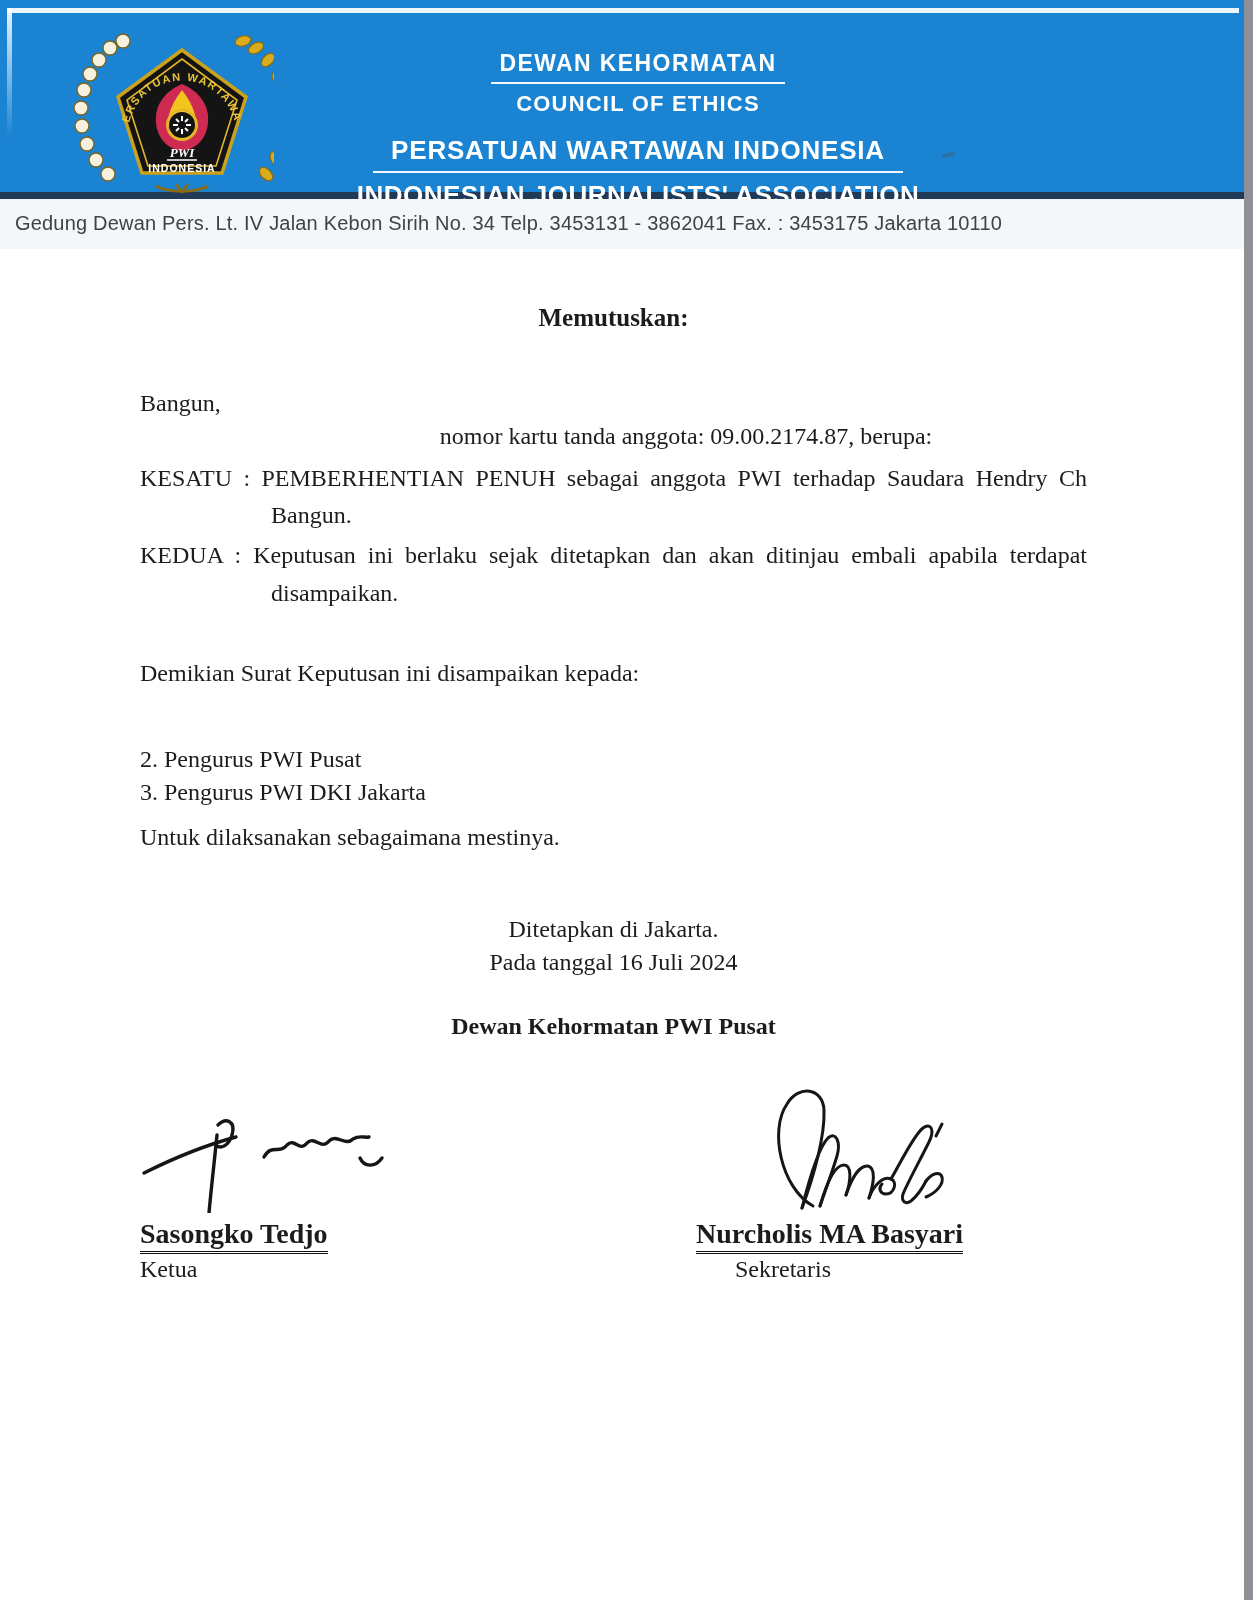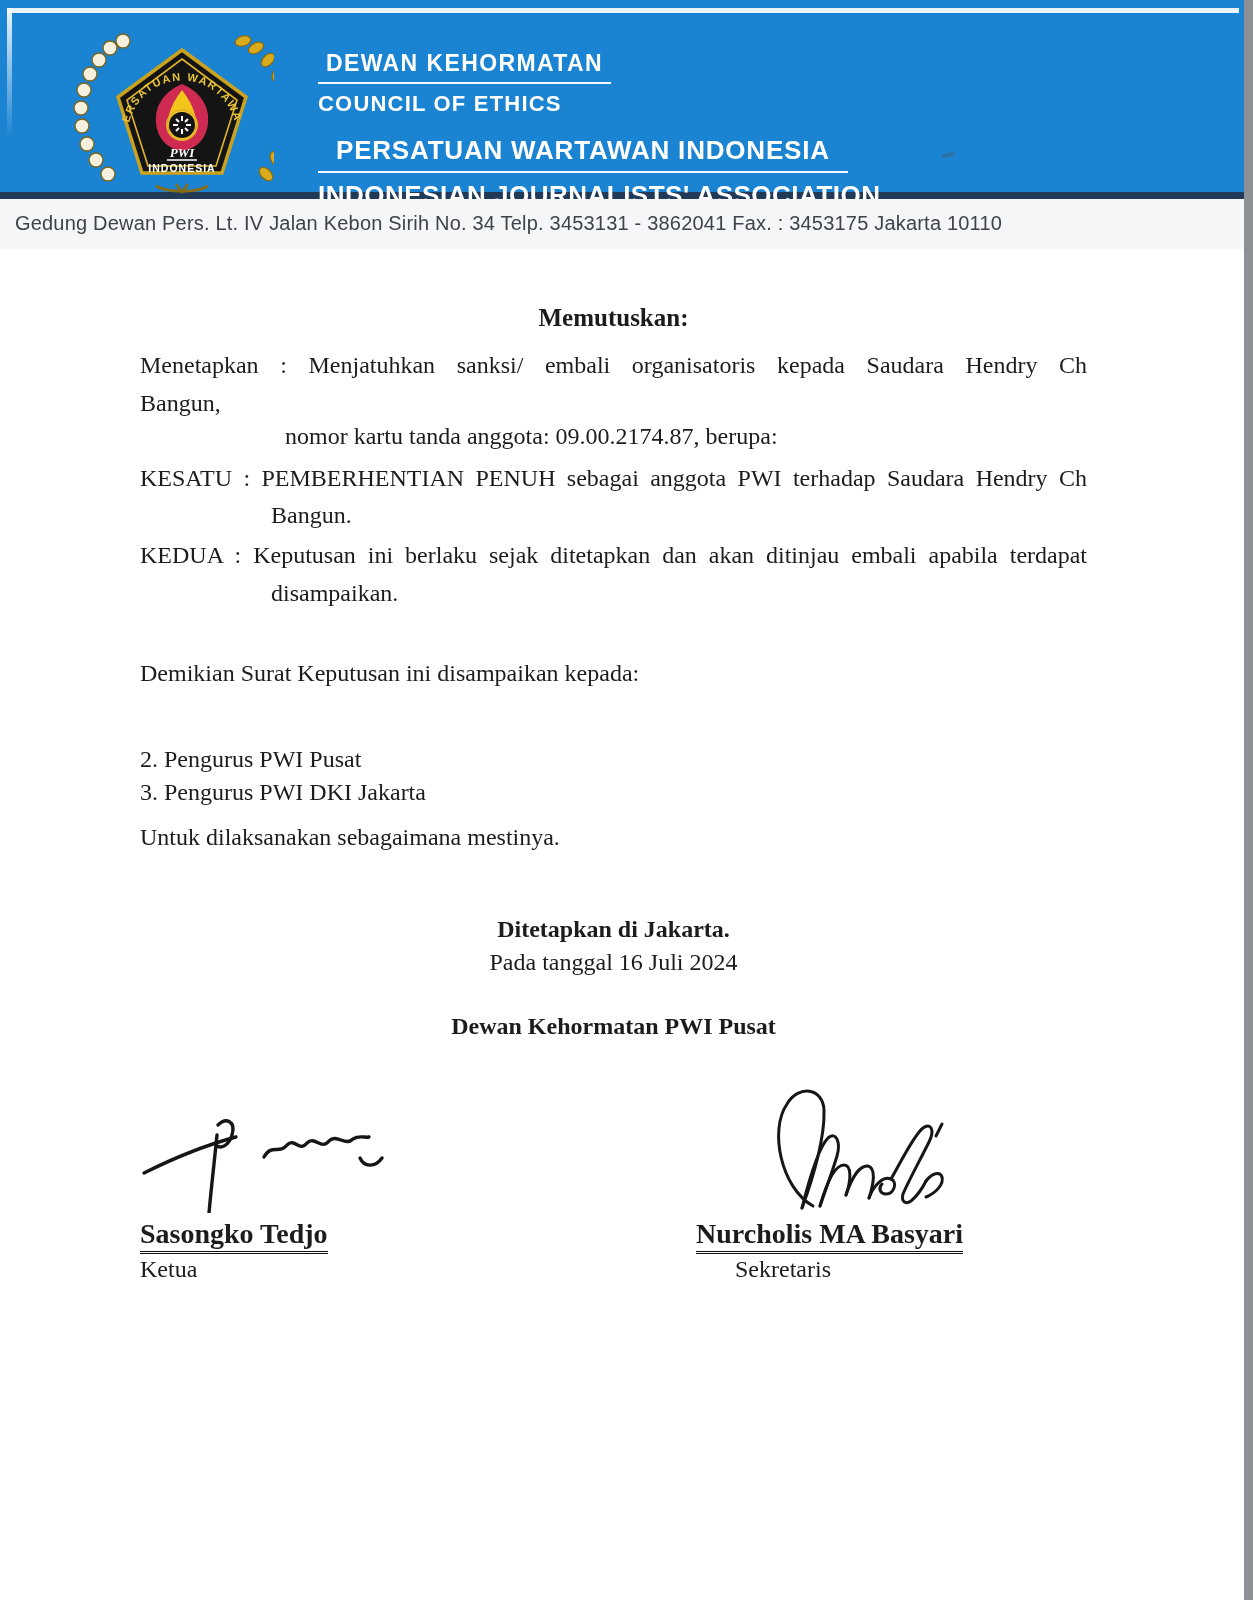--- a/index.html
+++ b/index.html
@@ -13,21 +13,21 @@
   
   .header-band {
     position:absolute; left:0; top:0; width:1244px; height:192px;
     background:#1a83d2; border-bottom:7px solid #203a58;
   }
   .band-line-top { position:absolute; left:7px; right:5px; top:8px; height:5px; background:rgba(255,255,255,.92); }
   .band-line-left { position:absolute; left:7px; top:8px; width:5px; height:130px;
     background:linear-gradient(rgba(255,255,255,.92), rgba(255,255,255,0)); }
 
   .header-text {
-    position:absolute; left:318px; top:50px; width:640px; text-align:left;
+    position:absolute; left:318px; top:50px; width:640px; text-align:center;
     color:#ffffff; font-family:"Liberation Sans", sans-serif; font-weight:bold;
   }
   .ht-u { display:inline-block; border-bottom:2px solid rgba(255,255,255,.95); }
   .h-dewan { font-size:23px; letter-spacing:1.4px; padding:0 8px 5px; }
   .h-council { font-size:22px; letter-spacing:1.2px; margin-top:7px; }
   .h-persatuan { font-size:26px; letter-spacing:0.8px; padding:0 18px 5px; margin-top:18px; }
   .h-indonesian { font-size:26px; letter-spacing:0.5px; margin-top:7px; }
   .artifact-dash { position:absolute; left:942px; top:153px; width:13px; height:4px;
     background:rgba(70,90,110,.45); transform:rotate(-10deg); border-radius:2px; }
 
@@ -36,21 +36,21 @@
   .address {
     position:absolute; left:0; top:212px; width:1017px; text-align:center;
     font-family:"Liberation Sans", sans-serif; font-size:20px; color:#3d434a; letter-spacing:0.2px;
   }
 
   
   .bl { position:absolute; left:140px; width:947px; font-size:24px; line-height:30px; box-sizing:border-box; }
   .just { text-align:justify; text-align-last:justify; }
   .center { text-align:center; }
   .bold { font-weight:bold; }
-  .ind145 { padding-left:145px; }
+  .ind145 { padding-left:145px;text-align:center; }
   .ind131 { padding-left:131px; }
   .heading { font-size:25px; }
 
   
   .sig-svg { position:absolute; }
   .sig-name {
     position:absolute; font-size:28px; font-weight:bold;
     border-bottom:3px double #111; padding-bottom:1px;
   }
   .sig-role { position:absolute; font-size:24px; }
@@ -132,38 +132,37 @@
     <div><span class="ht-u h-persatuan">PERSATUAN WARTAWAN INDONESIA</span></div>
     <div class="h-indonesian">INDONESIAN JOURNALISTS' ASSOCIATION</div>
   </div>
   <div class="artifact-dash"></div>
 
   <div class="addr-strip"></div>
   <div class="address">Gedung Dewan Pers. Lt. IV Jalan Kebon Sirih No. 34 Telp. 3453131 - 3862041 Fax. : 3453175 Jakarta 10110</div>
 
   <div class="bl center bold heading" style="top:303px;">Memutuskan:</div>
 
-  <div class="bl just" style="top:350px;">Menetapkan : Menjatuhkan sanksi/ embali organisatoris kepada Saudara Hendry Ch</div>
   <div class="bl" style="top:388px;">Bangun,</div>
   <div class="bl ind145" style="top:421px;">nomor kartu tanda anggota: 09.00.2174.87, berupa:</div>
 
   <div class="bl ind131" style="top:500px;">Bangun.</div>
   <div class="bl just" style="top:463px;">KESATU : PEMBERHENTIAN PENUH sebagai anggota PWI terhadap Saudara Hendry Ch</div>
 
   <div class="bl just" style="top:540px;">KEDUA : Keputusan ini berlaku sejak ditetapkan dan akan ditinjau embali apabila terdapat</div>
   <div class="bl ind131" style="top:578px;">disampaikan.</div>
 
   <div class="bl" style="top:658px;">Demikian Surat Keputusan ini disampaikan kepada:</div>
 
   <div class="bl" style="top:744px;">2. Pengurus PWI Pusat</div>
   <div class="bl" style="top:777px;">3. Pengurus PWI DKI Jakarta</div>
 
   <div class="bl" style="top:822px;">Untuk dilaksanakan sebagaimana mestinya.</div>
 
-  <div class="bl center" style="top:914px;font-weight:bold;">Ditetapkan di Jakarta.</div>
+  <div class="bl center" style="top:914px;">Ditetapkan di Jakarta.</div>
   <div class="bl center" style="top:947px;">Pada tanggal 16 Juli 2024</div>
   <div class="bl center bold" style="top:1011px;">Dewan Kehormatan PWI Pusat</div>
 
   <svg class="sig-svg" style="left:138px; top:1095px;" width="250" height="118" viewBox="0 0 250 118">
     <g fill="none" stroke="#161616" stroke-width="3.4" stroke-linecap="round">
       <path d="M6,78 C38,62 68,50 98,42"></path>
       <path d="M80,30 C88,22 98,26 94,40 C91,50 83,55 78,50"></path>
       <path d="M79,40 C76,70 73,95 71,118"></path>
       <path d="M126,62 C134,48 141,60 149,50 C157,42 161,58 169,48 C177,40 183,56 191,46 C199,38 207,52 215,44 C221,40 227,43 231,42"></path>
       <path d="M222,63 C226,72 237,73 244,63"></path>

